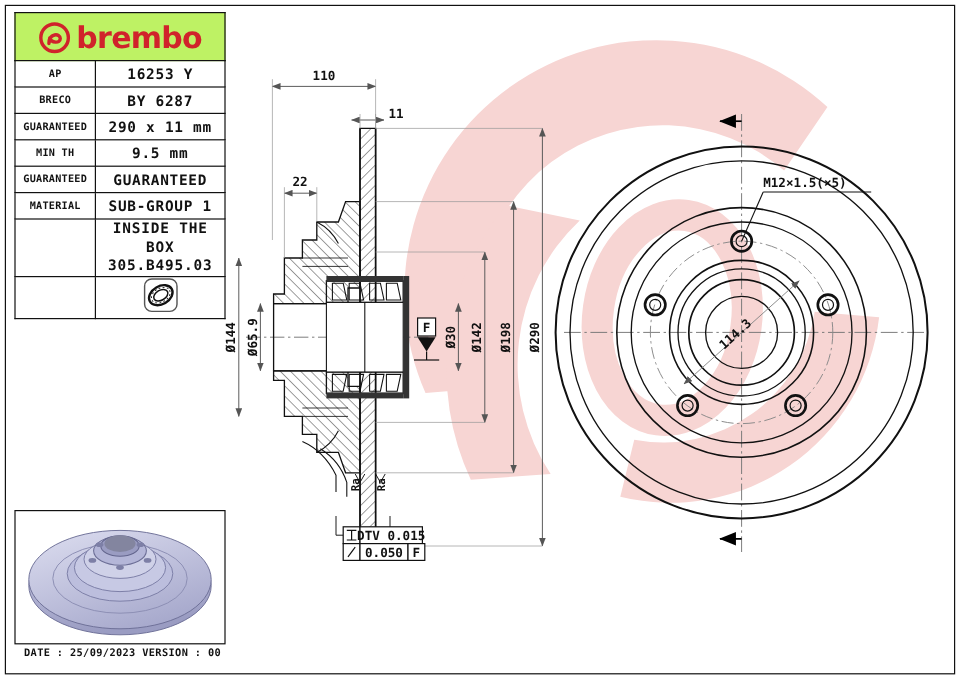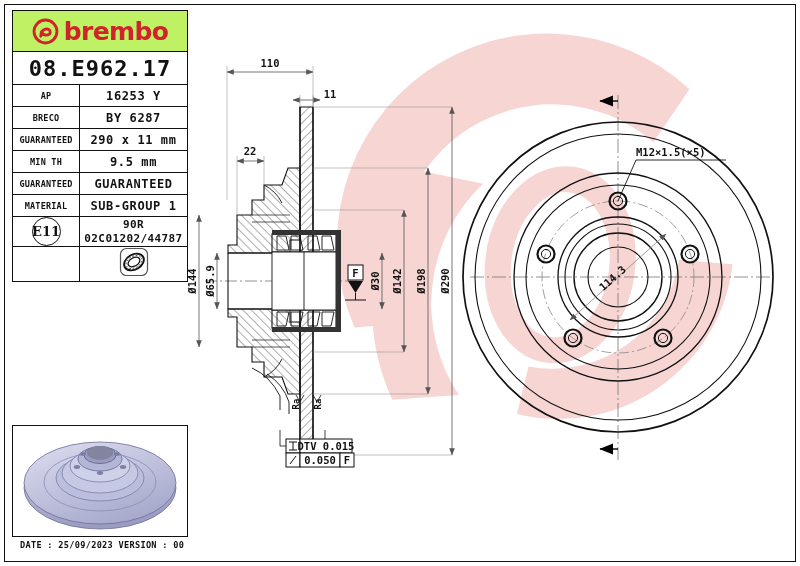--- a/index.html
+++ b/index.html
@@ -70,23 +70,20 @@
     <div class="logo-cell">
       <div class="brand">
         <svg width="27" height="27" viewBox="0 0 40 40">
           <circle cx="20" cy="20" r="17" fill="none" stroke="#d0232b" stroke-width="4.2"></circle>
           <path d="M13 27 C13 14 27 14 27 21 C27 27 16 27 14 20" fill="none" stroke="#d0232b" stroke-width="4.2" stroke-linecap="round"></path>
         </svg>
         <span class="brand-txt">brembo</span>
       </div>
     </div>
 
-    <div class="code-cell">
-      <span class="code-txt">08.E962.17</span>
-    </div>
 
     <table class="spec">
       <tbody>
           <tr>
         <td class="lbl">AP</td>
         <td class="val">16253 Y</td>
       </tr>
       <tr>
         <td class="lbl">BRECO</td>
         <td class="val">BY 6287</td>
@@ -101,28 +98,24 @@
       </tr>
       <tr>
         <td class="lbl">GUARANTEED</td>
         <td class="val">GUARANTEED</td>
       </tr>
       <tr>
         <td class="lbl">MATERIAL</td>
         <td class="val">SUB-GROUP 1</td>
       </tr>
       <tr>
-        <td class="e11">
-          <div class="e11circ">
-            <span>E11</span>
-          </div>
-        </td>
-        <td class="appr">
-          <div>90R</div>
-          <div>02C01202/44787</div>
+        <td class="box"></td>
+        <td class="box">
+          <div>INSIDE THE BOX</div>
+          <div>305.B495.03</div>
         </td>
       </tr>
       <tr>
         <td class="icon-cell"></td>
         <td class="icon-cell">
           <svg class="bear-ic" viewBox="0 0 40 40">
             <rect x="2" y="2" width="36" height="36" rx="8" fill="#fff" stroke="#555" stroke-width="1.6"></rect>
             <g transform="rotate(-30 20 20)">
               <ellipse cx="20" cy="20" rx="14" ry="10" fill="none" stroke="#111" stroke-width="2.6"></ellipse>
               <ellipse cx="20" cy="20" rx="8.5" ry="5.5" fill="none" stroke="#111" stroke-width="1.7"></ellipse>

